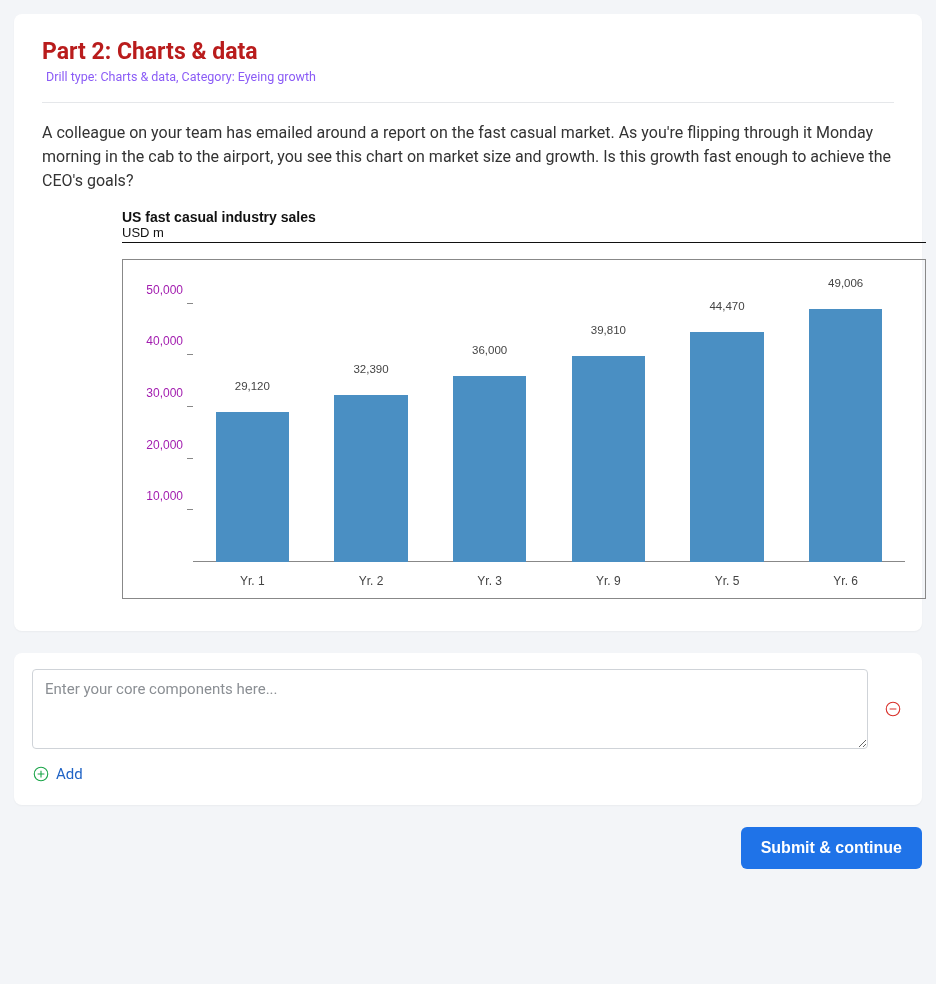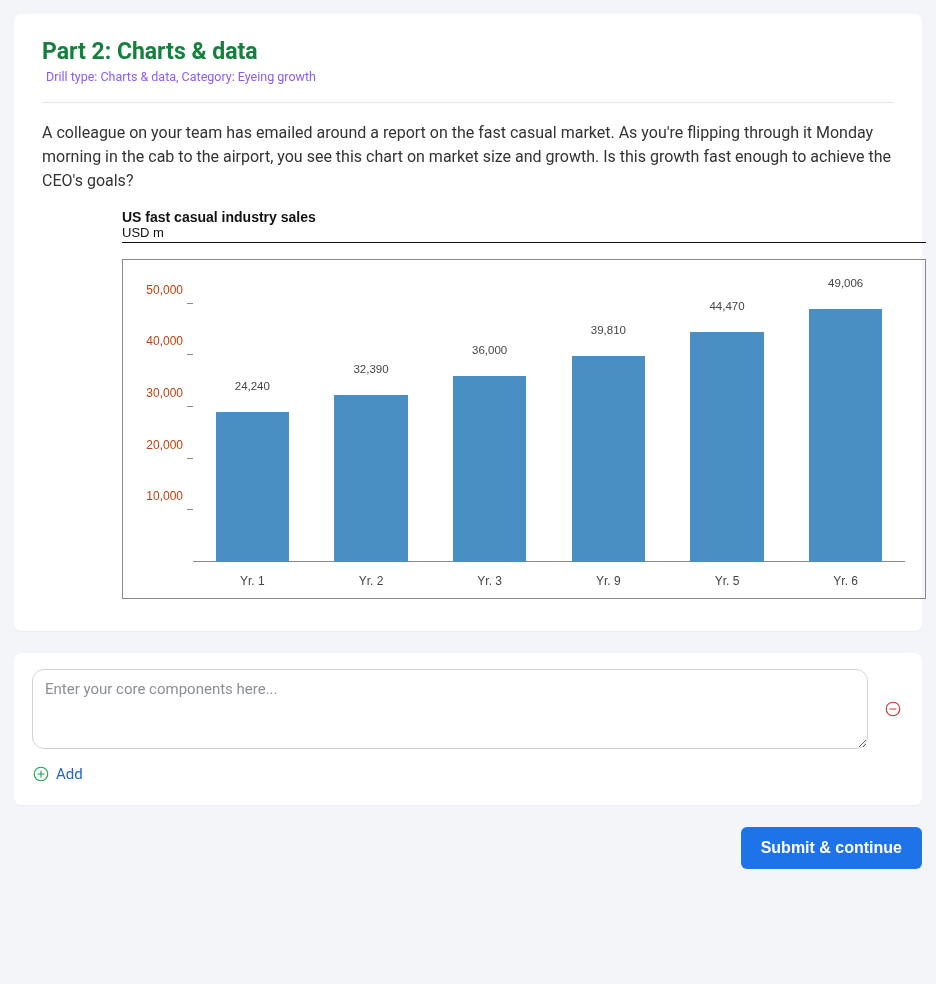--- a/index.html
+++ b/index.html
@@ -13,21 +13,21 @@
   .page { padding:14px; }
   .card {
     background:#fff;
     border-radius:8px;
     box-shadow: 0 1px 2px rgba(0,0,0,0.04);
     padding:24px 28px 32px 28px;
   }
   .page-title {
     font-size:23px;
     font-weight:700;
-    color:#15803d;
+    color:#b91c1c;
     margin:0 0 2px 0;
   }
   .drill-meta {
     font-size:12.5px;
     color:#8b5cf6;
     margin:4px;
   }
   .hr {
     border:none;
     border-top:1px solid #e5e7ea;
@@ -78,21 +78,21 @@
     left:0; right:0; bottom:0;
     border-top:1px solid #888;
   }
   .ytick {
     position:absolute;
     left:-60px;
     width:50px;
     text-align:right;
     font-family: Arial, sans-serif;
     font-size:12px;
-    color:#c2410c;
+    color:#a21caf;
     transform: translateY(-50%);
   }
   .ytick-mark {
     position:absolute;
     left:-6px;
     width:6px;
     border-top:1px solid #888;
   }
   .bars {
     position:absolute;
@@ -174,21 +174,21 @@
   }
   .entry-row {
     display:flex;
     align-items:center;
     gap:14px;
   }
   textarea.answer {
     flex:1;
     min-height:80px;
     border:1px solid #cfd3d8;
-    border-radius:12px;
+    border-radius:4px;
     padding:10px 12px;
     font-size:15px;
     font-family:inherit;
     color:#333;
     resize:both;
   }
   textarea.answer::placeholder { color:#8b8f94; }
   .remove-btn {
     width:22px; height:22px;
     display:flex; align-items:center; justify-content:center;
@@ -234,21 +234,21 @@
 
     <div class="chart-outer">
       <p class="chart-title">US fast casual industry sales</p>
       <p class="chart-subtitle">USD m</p>
       <div class="chart-frame">
         <div class="plot" id="plot">
           <div class="axis-line-x"></div>
           <div class="bars" id="bars">
               <div class="barwrap">
                 <div class="bar" style="height: 52.9455%;"></div>
-                <div class="bar-label" style="bottom: 52.9455%;">24,240</div>
+                <div class="bar-label" style="bottom: 52.9455%;">29,120</div>
               </div>
               <div class="barwrap">
                 <div class="bar" style="height: 58.8909%;"></div>
                 <div class="bar-label" style="bottom: 58.8909%;">32,390</div>
               </div>
               <div class="barwrap">
                 <div class="bar" style="height: 65.4545%;"></div>
                 <div class="bar-label" style="bottom: 65.4545%;">36,000</div>
               </div>
               <div class="barwrap">

